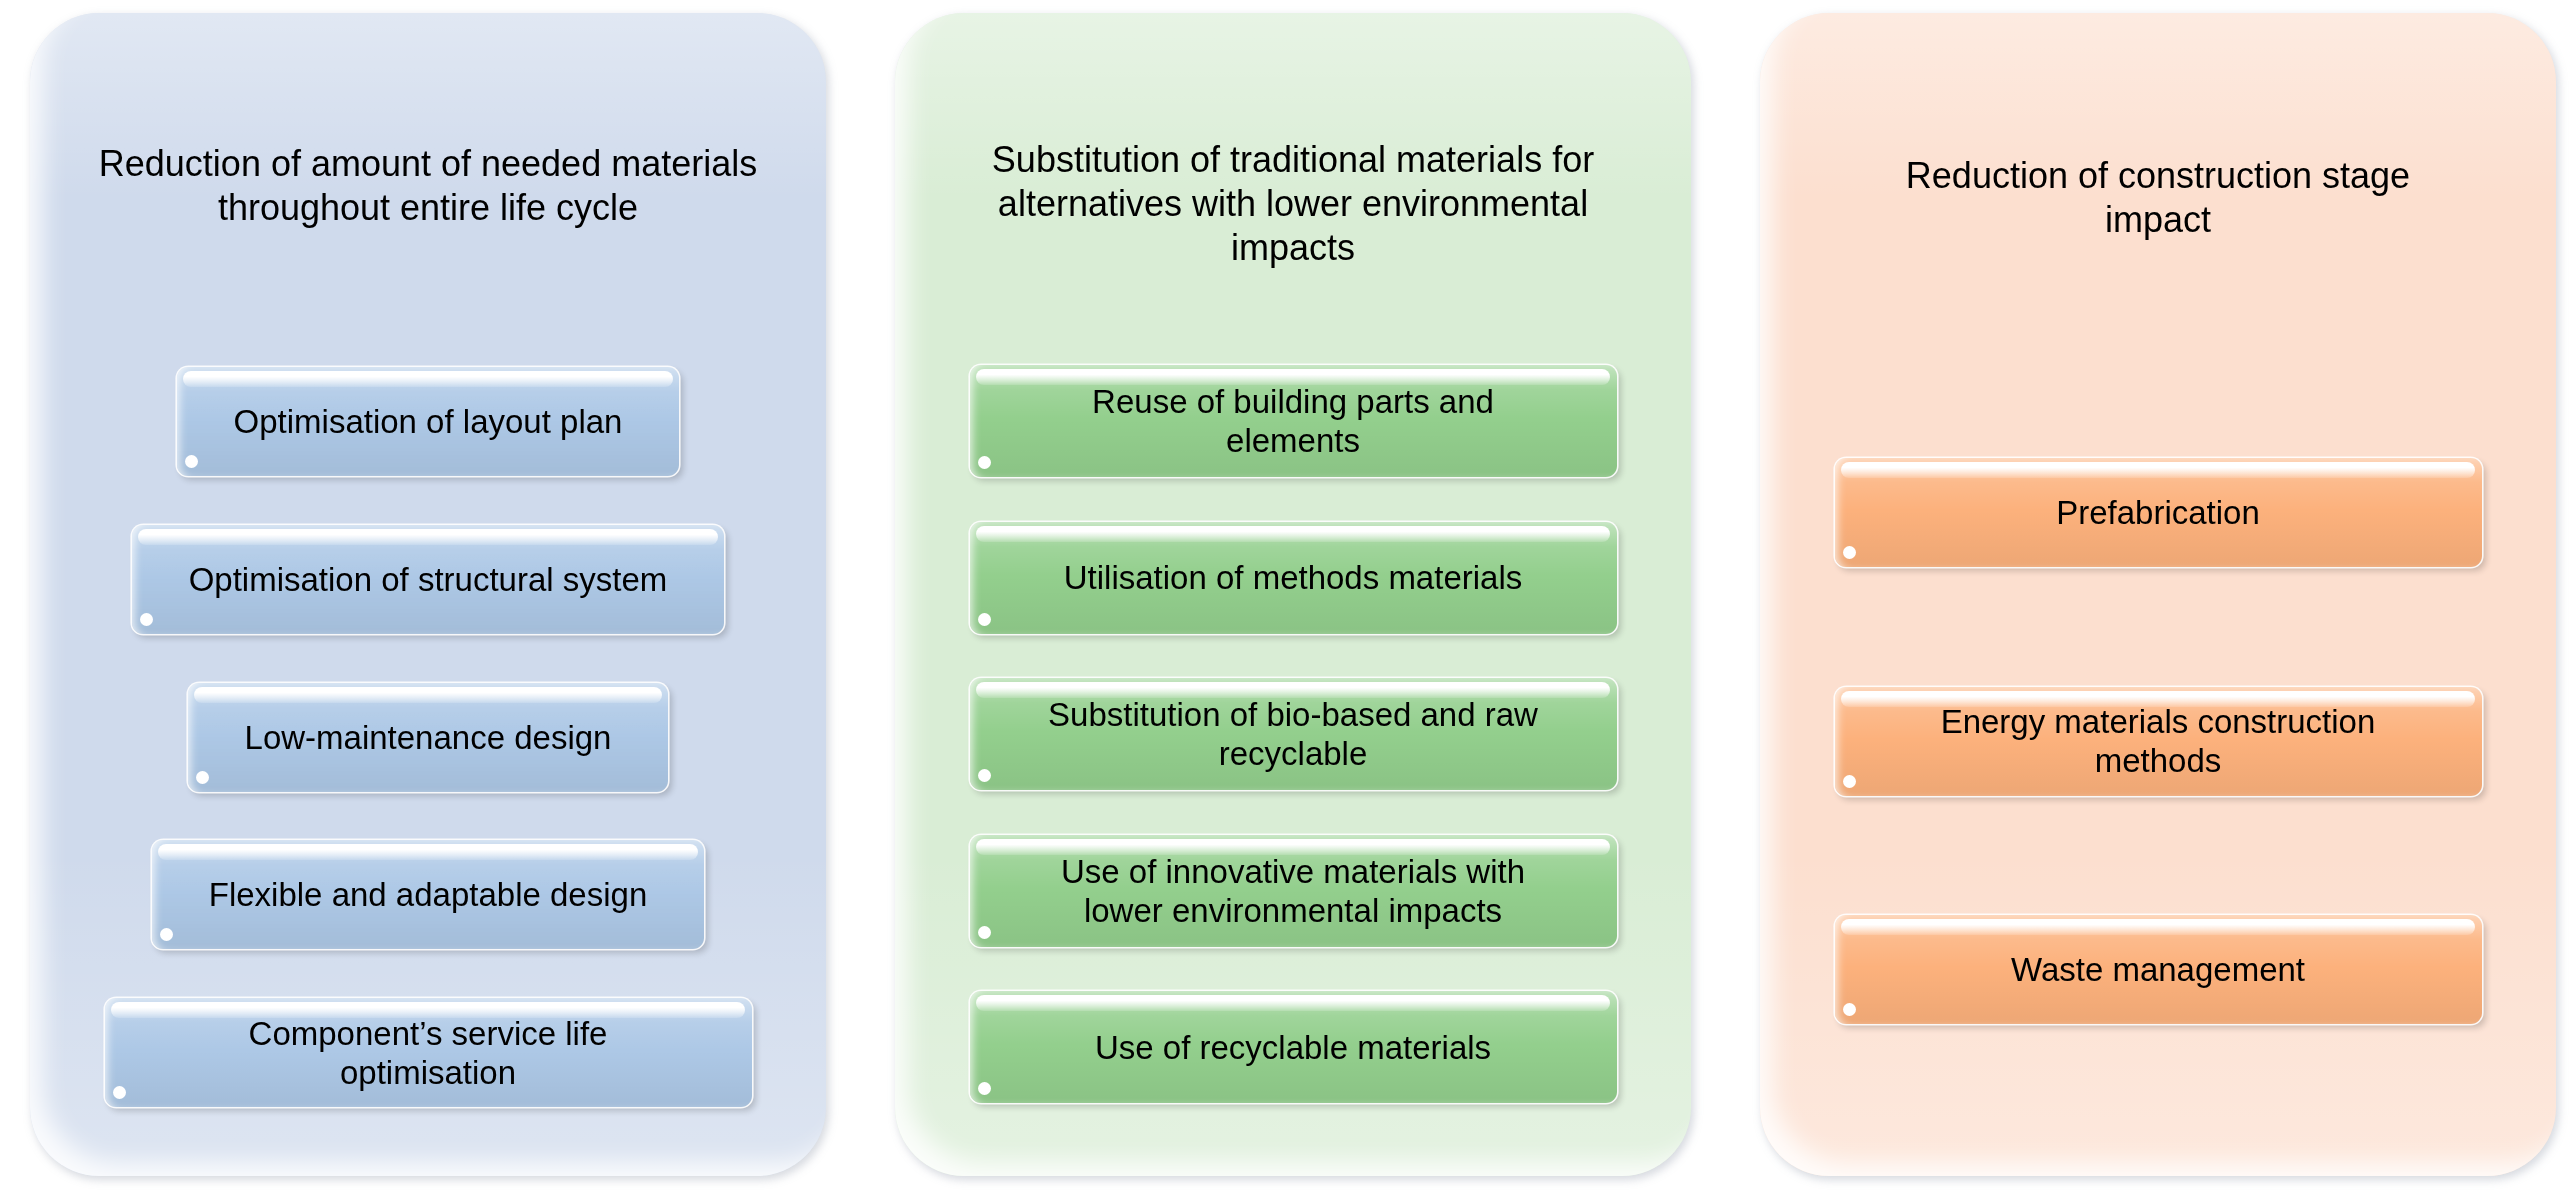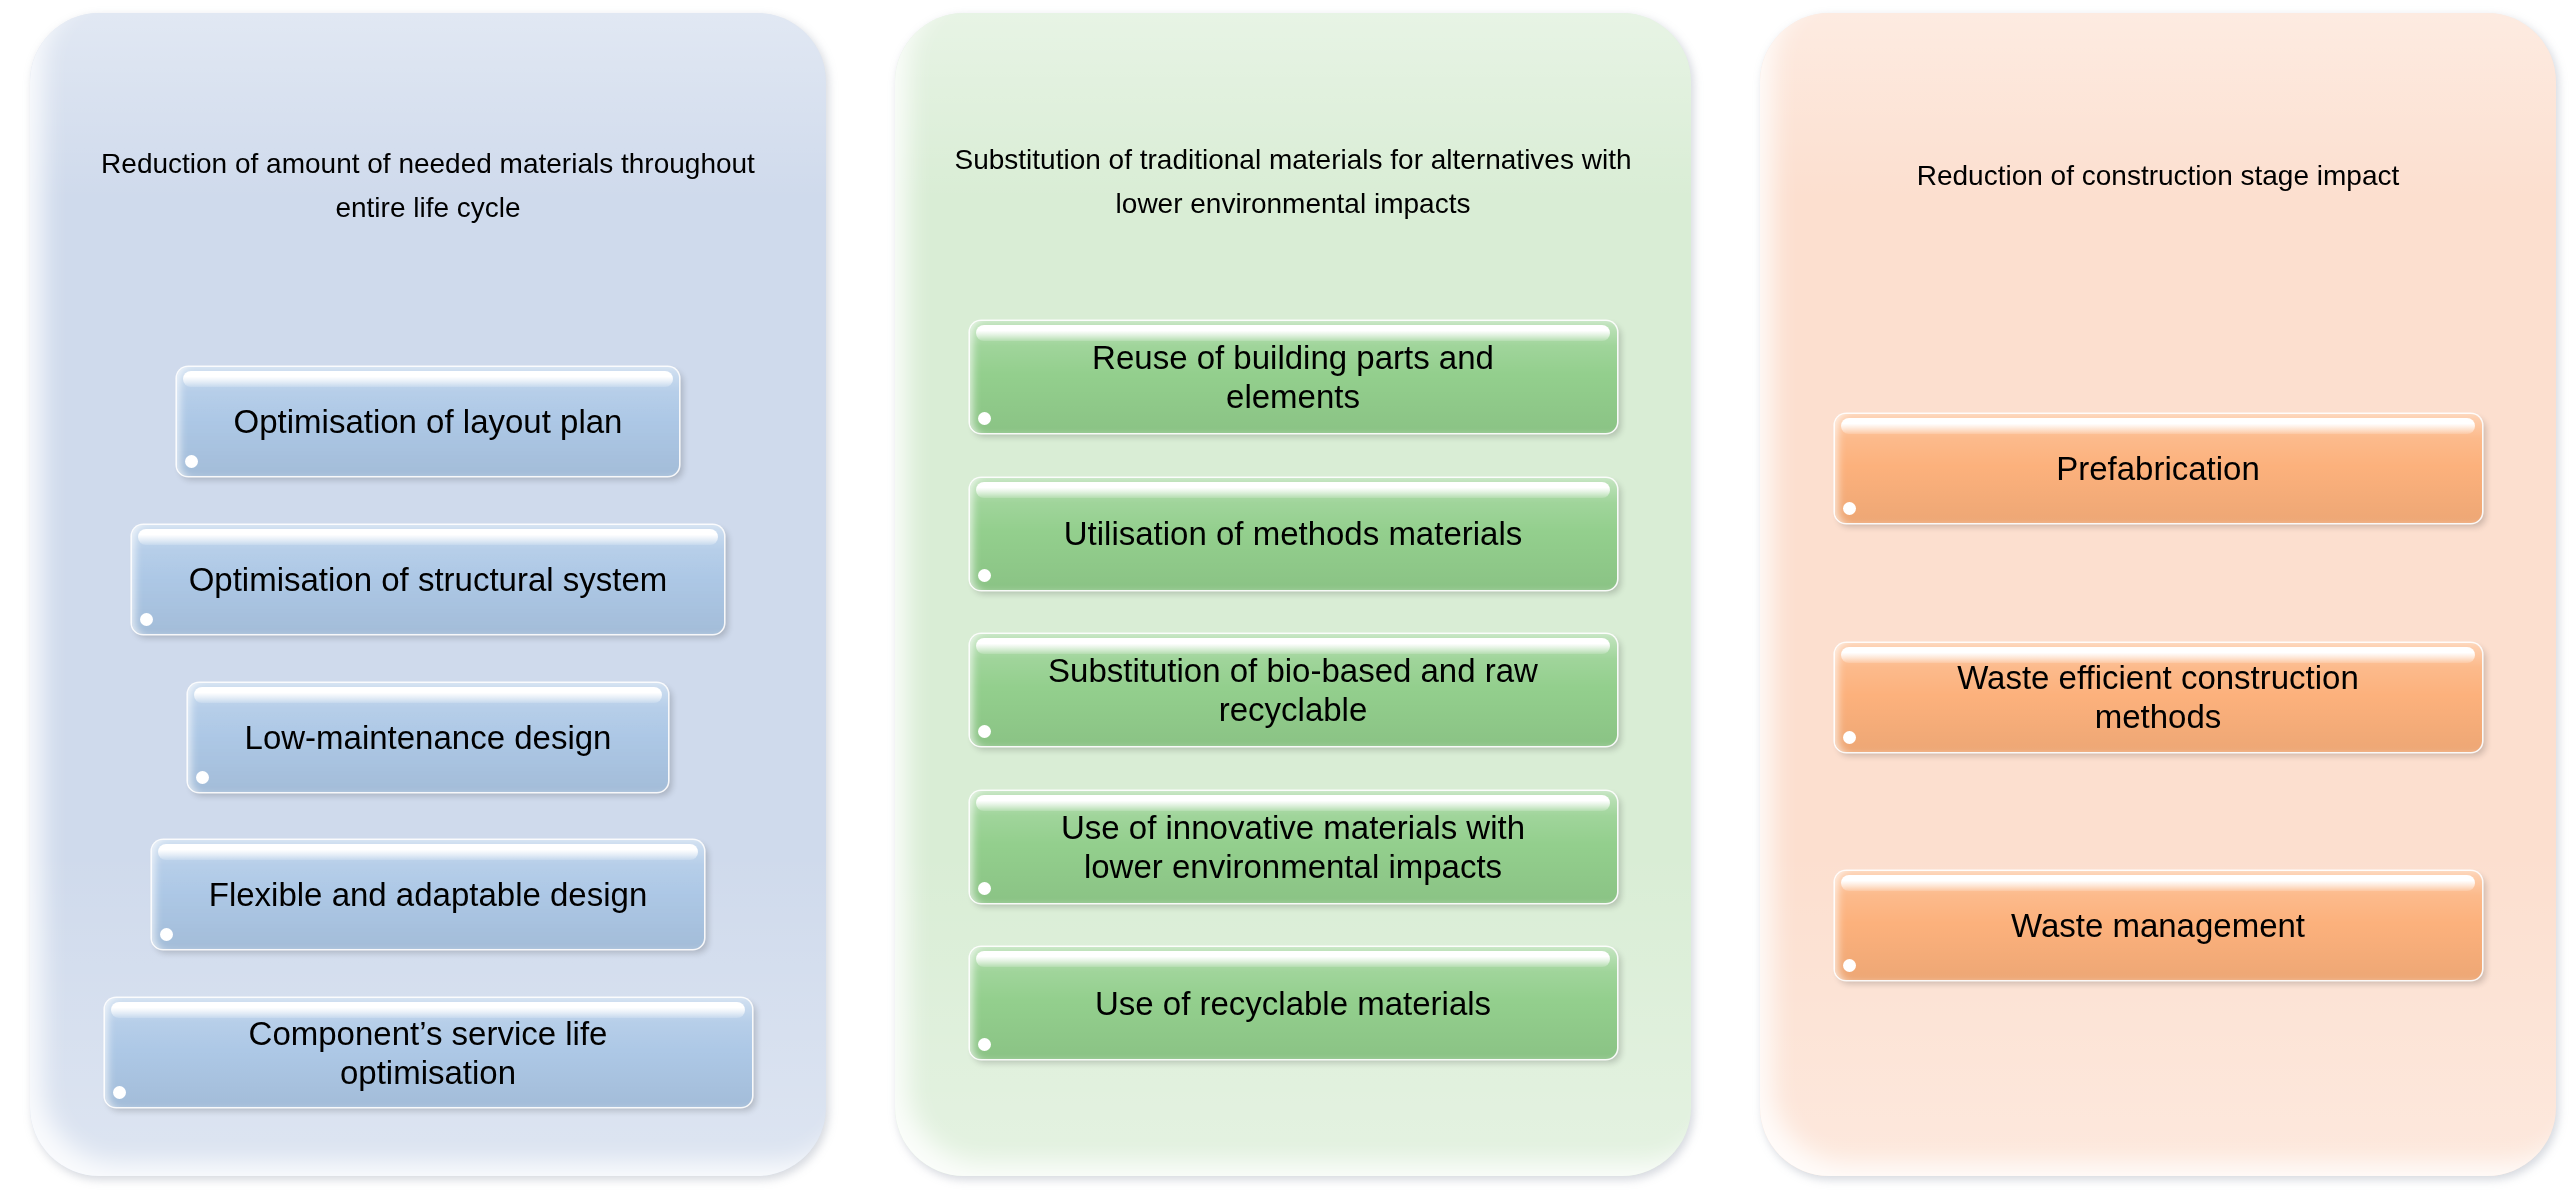--- a/index.html
+++ b/index.html
@@ -36,21 +36,21 @@
       rgba(255,255,255,0.38) 0%,
       rgba(255,255,255,0.00) 16%,
       rgba(255,255,255,0.00) 72%,
       rgba(255,255,255,0.30) 100%);
     box-shadow: inset 19.4px -19.4px 24px -6.5px rgba(255,255,255,0.85);
     pointer-events: none;
   }
   .panel-title {
     position: relative;
     z-index: 2;
-    font-size: 28px;
+    font-size: 36px;
     line-height: 44px;
     text-align: center;
     margin: 0 auto;
     max-width: 679px;
   }
   .col-1 .panel-title { margin-top: 129px; }
   .col-2 .panel-title { margin-top: 125px; }
   .col-3 .panel-title { margin-top: 141px; max-width: 566px; }
 
   .items {
@@ -162,21 +162,21 @@
     </div>
   </div>
 
   <div class="panel col-3" style="--panel: #fcdfcf; --btn: #fcb17c;">
     <div class="panel-title">Reduction of construction stage impact</div>
     <div class="items">
       <div class="btn">
         <span class="btn-label">Prefabrication</span>
       </div>
       <div class="btn">
-        <span class="btn-label">Waste efficient construction methods</span>
+        <span class="btn-label">Energy materials construction methods</span>
       </div>
       <div class="btn">
         <span class="btn-label">Waste management</span>
       </div>
     </div>
   </div>
 
 </div>
 
 

